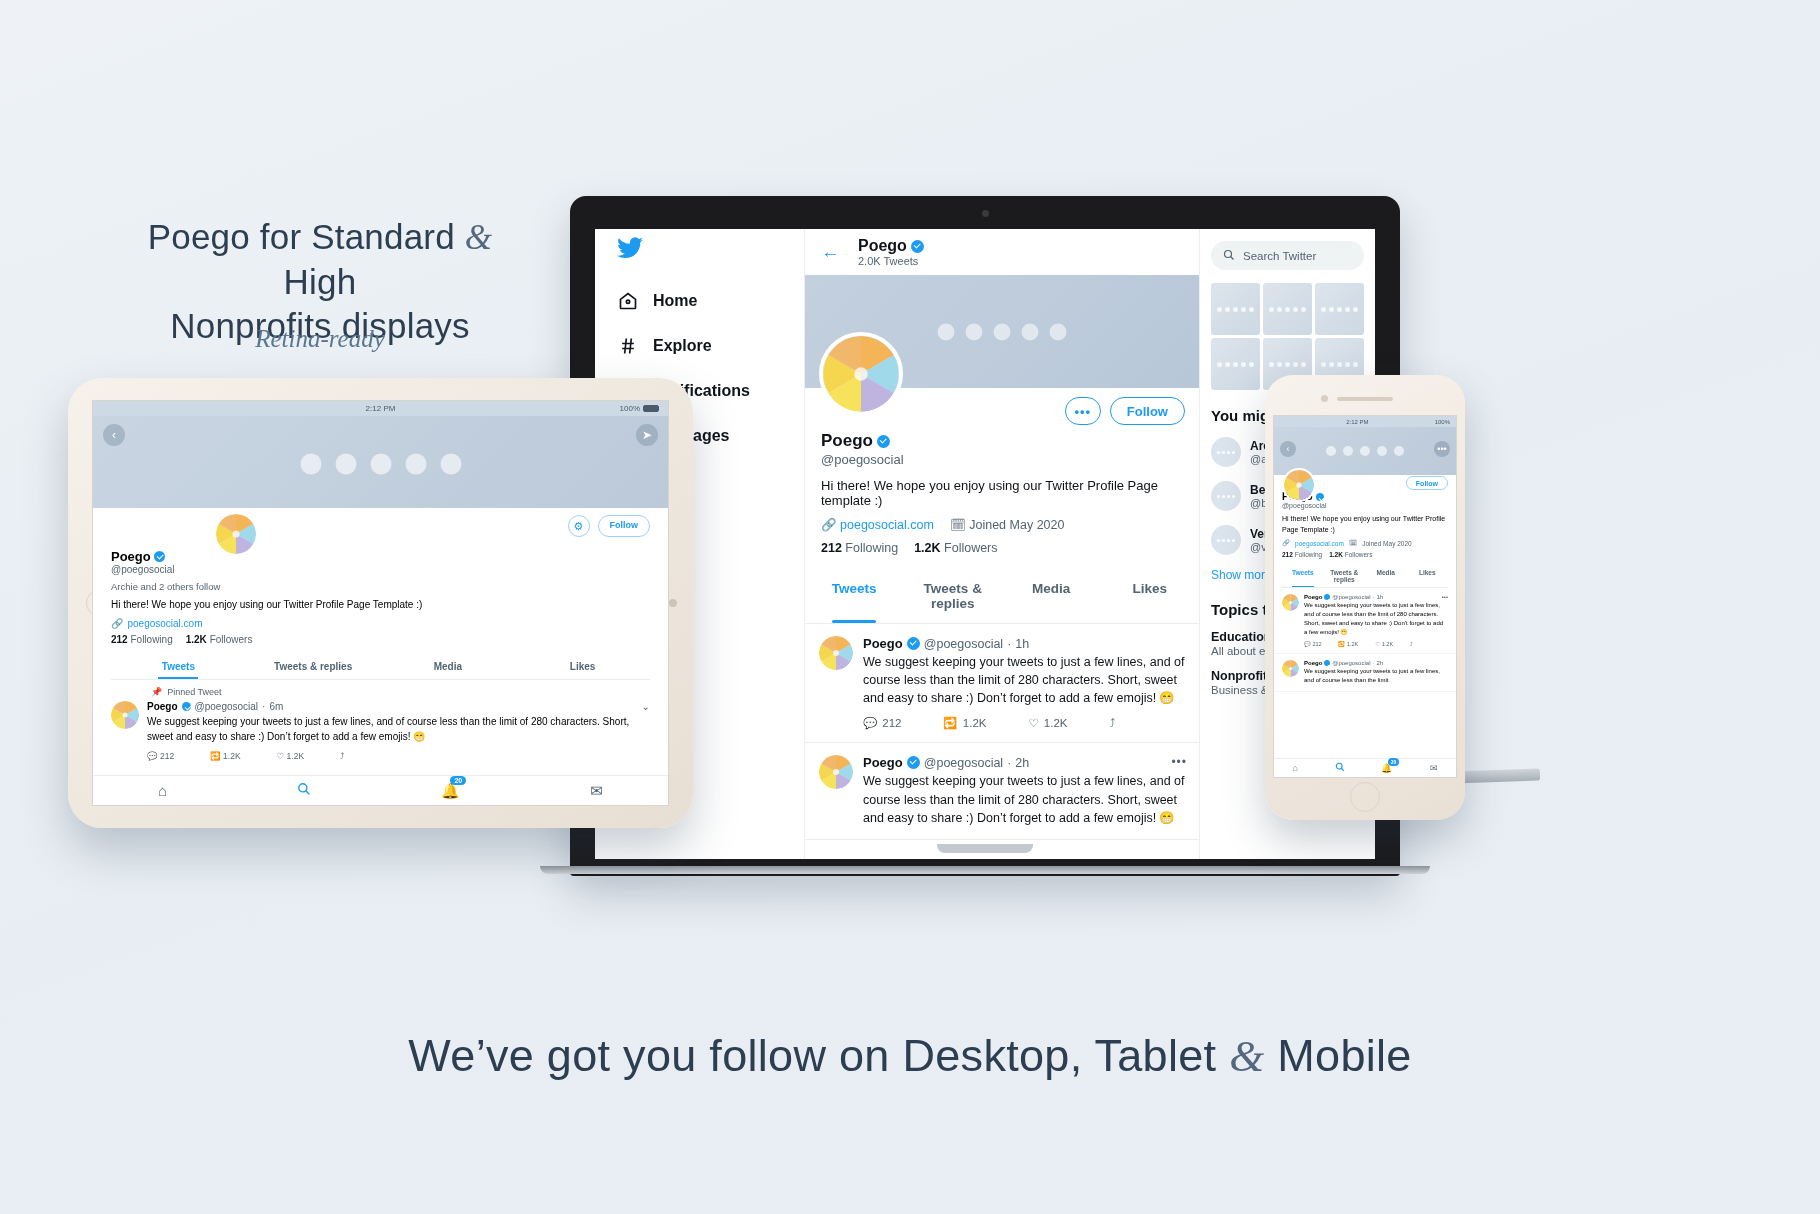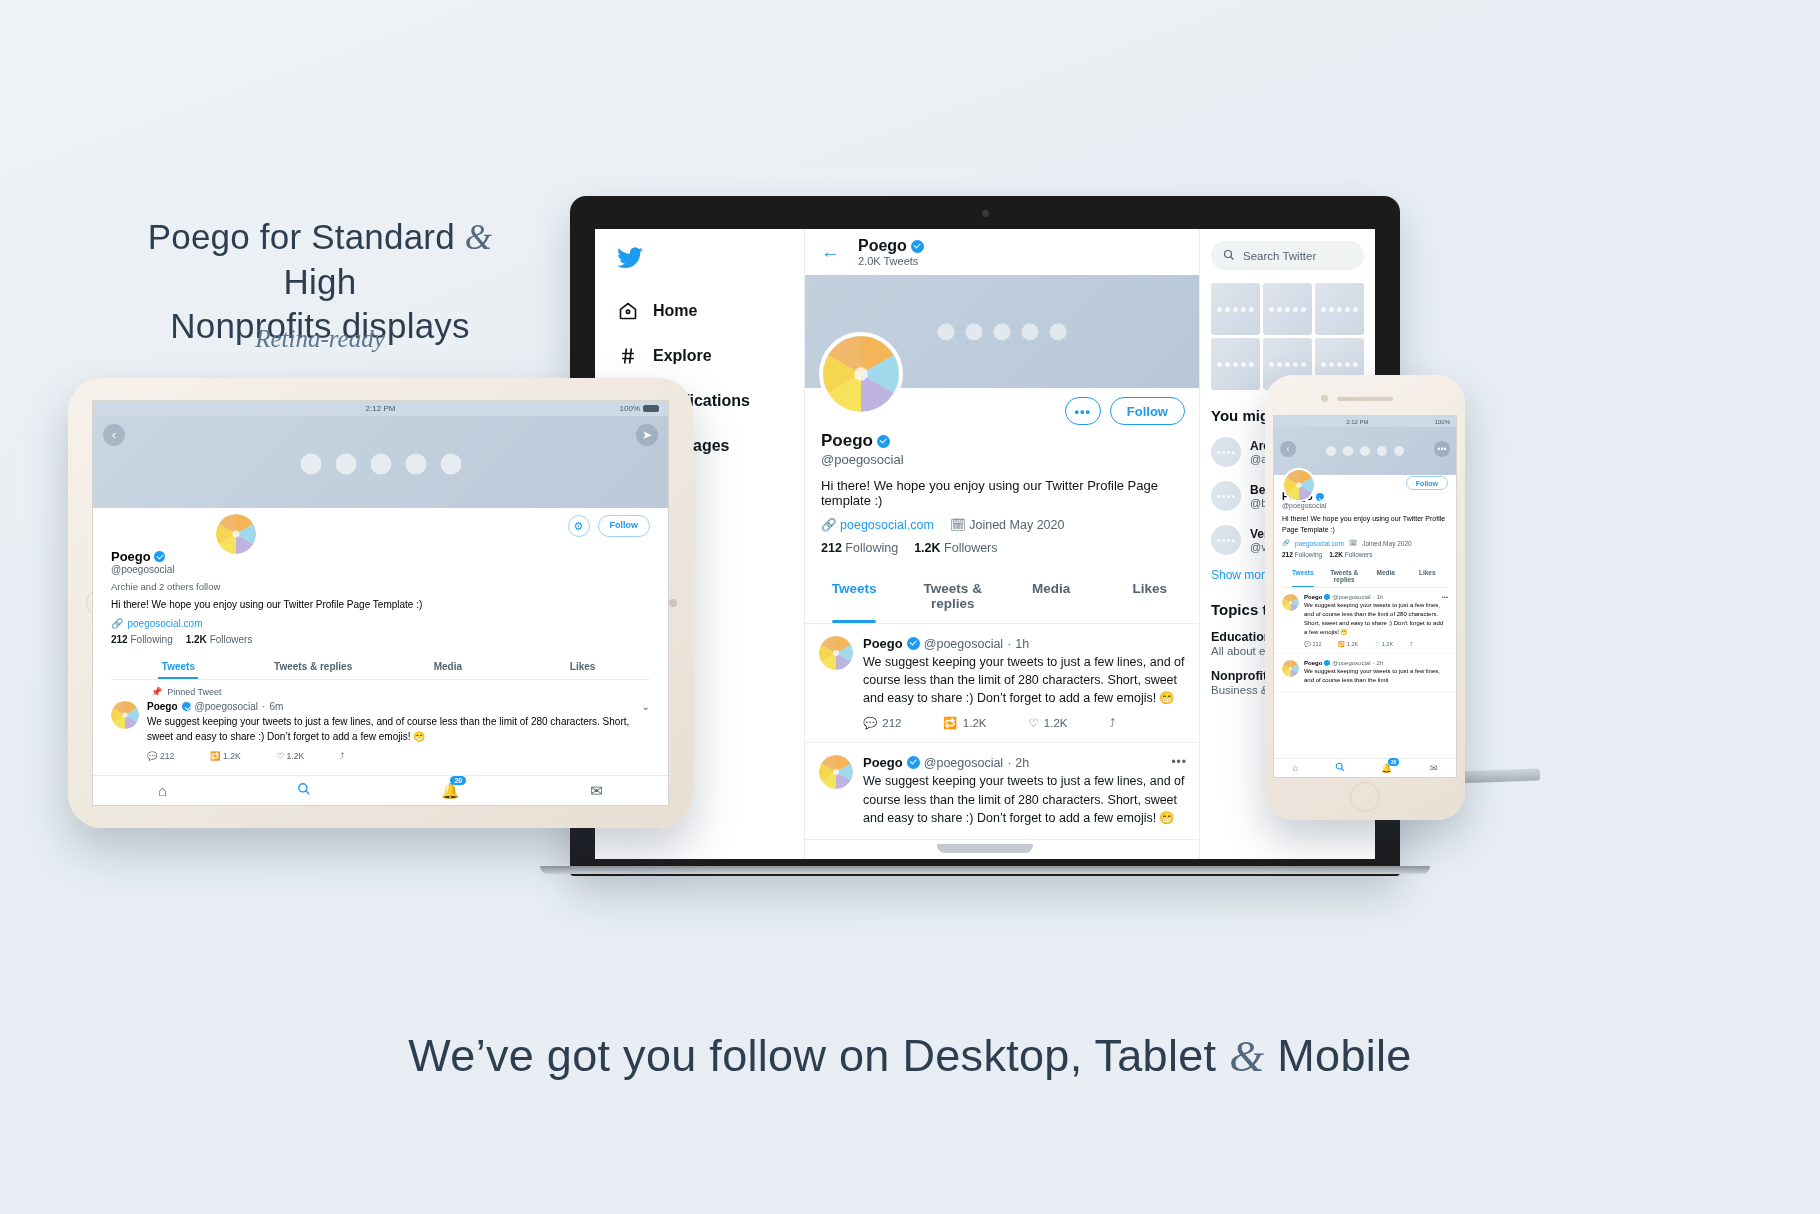--- a/index.html
+++ b/index.html
@@ -51,21 +51,21 @@
   }
   .mb-notch { position:absolute; left:50%; top:648px; margin-left:-48px; width:96px; height:9px;
               background:#c3c9cf; border-radius:0 0 8px 8px; }
   .mb-foot { position:absolute; left:-30px; top:670px; width:890px; height:8px;
              background:linear-gradient(180deg,#8e959c,#cfd4d9); border-radius:0 0 10px 10px; }
   .mb-label { position:absolute; left:0; right:0; top:-38px; text-align:center;
               color:#fff; font-size:20px; letter-spacing:.5px; }
 
   
   .tw { display:flex; height:100%; font-size:13px; color:#0f1419; }
-  .tw-left { width:210px; padding:14px 16px; border-right:1px solid #eaeef0; }
+  .tw-left { width:210px; padding:4px 16px; border-right:1px solid #eaeef0; }
   .tw-bird { color:#1d9bf0; font-size:26px; line-height:1; margin:4px 0 18px 6px; }
   .tw-nav { display:flex; align-items:center; gap:14px; padding:9px 6px; margin-bottom:5px; }
   .tw-nav .ic { width:22px; height:22px; display:flex; align-items:center; justify-content:center; }
   .tw-nav .lb { font-size:16px; font-weight:bold; }
 
   .tw-mid { width:395px; border-right:1px solid #eaeef0; position:relative; }
   .tw-mid-head { display:flex; align-items:center; gap:18px; padding:8px 16px; height:46px; }
   .tw-back { color:#1d9bf0; font-size:19px; }
   .tw-mid-title { font-size:16px; font-weight:bold; display:flex; align-items:center; gap:4px; }
   .tw-mid-sub { font-size:11px; color:#536471; }

